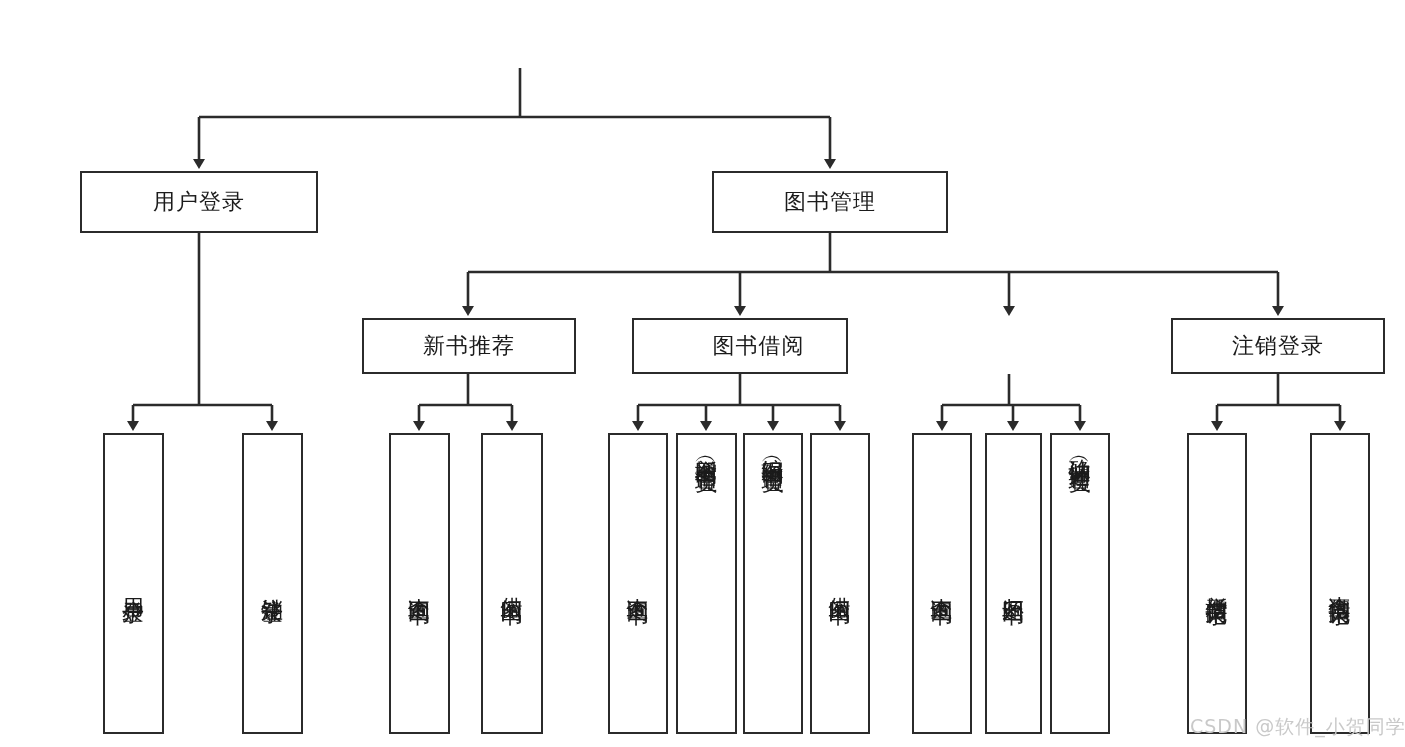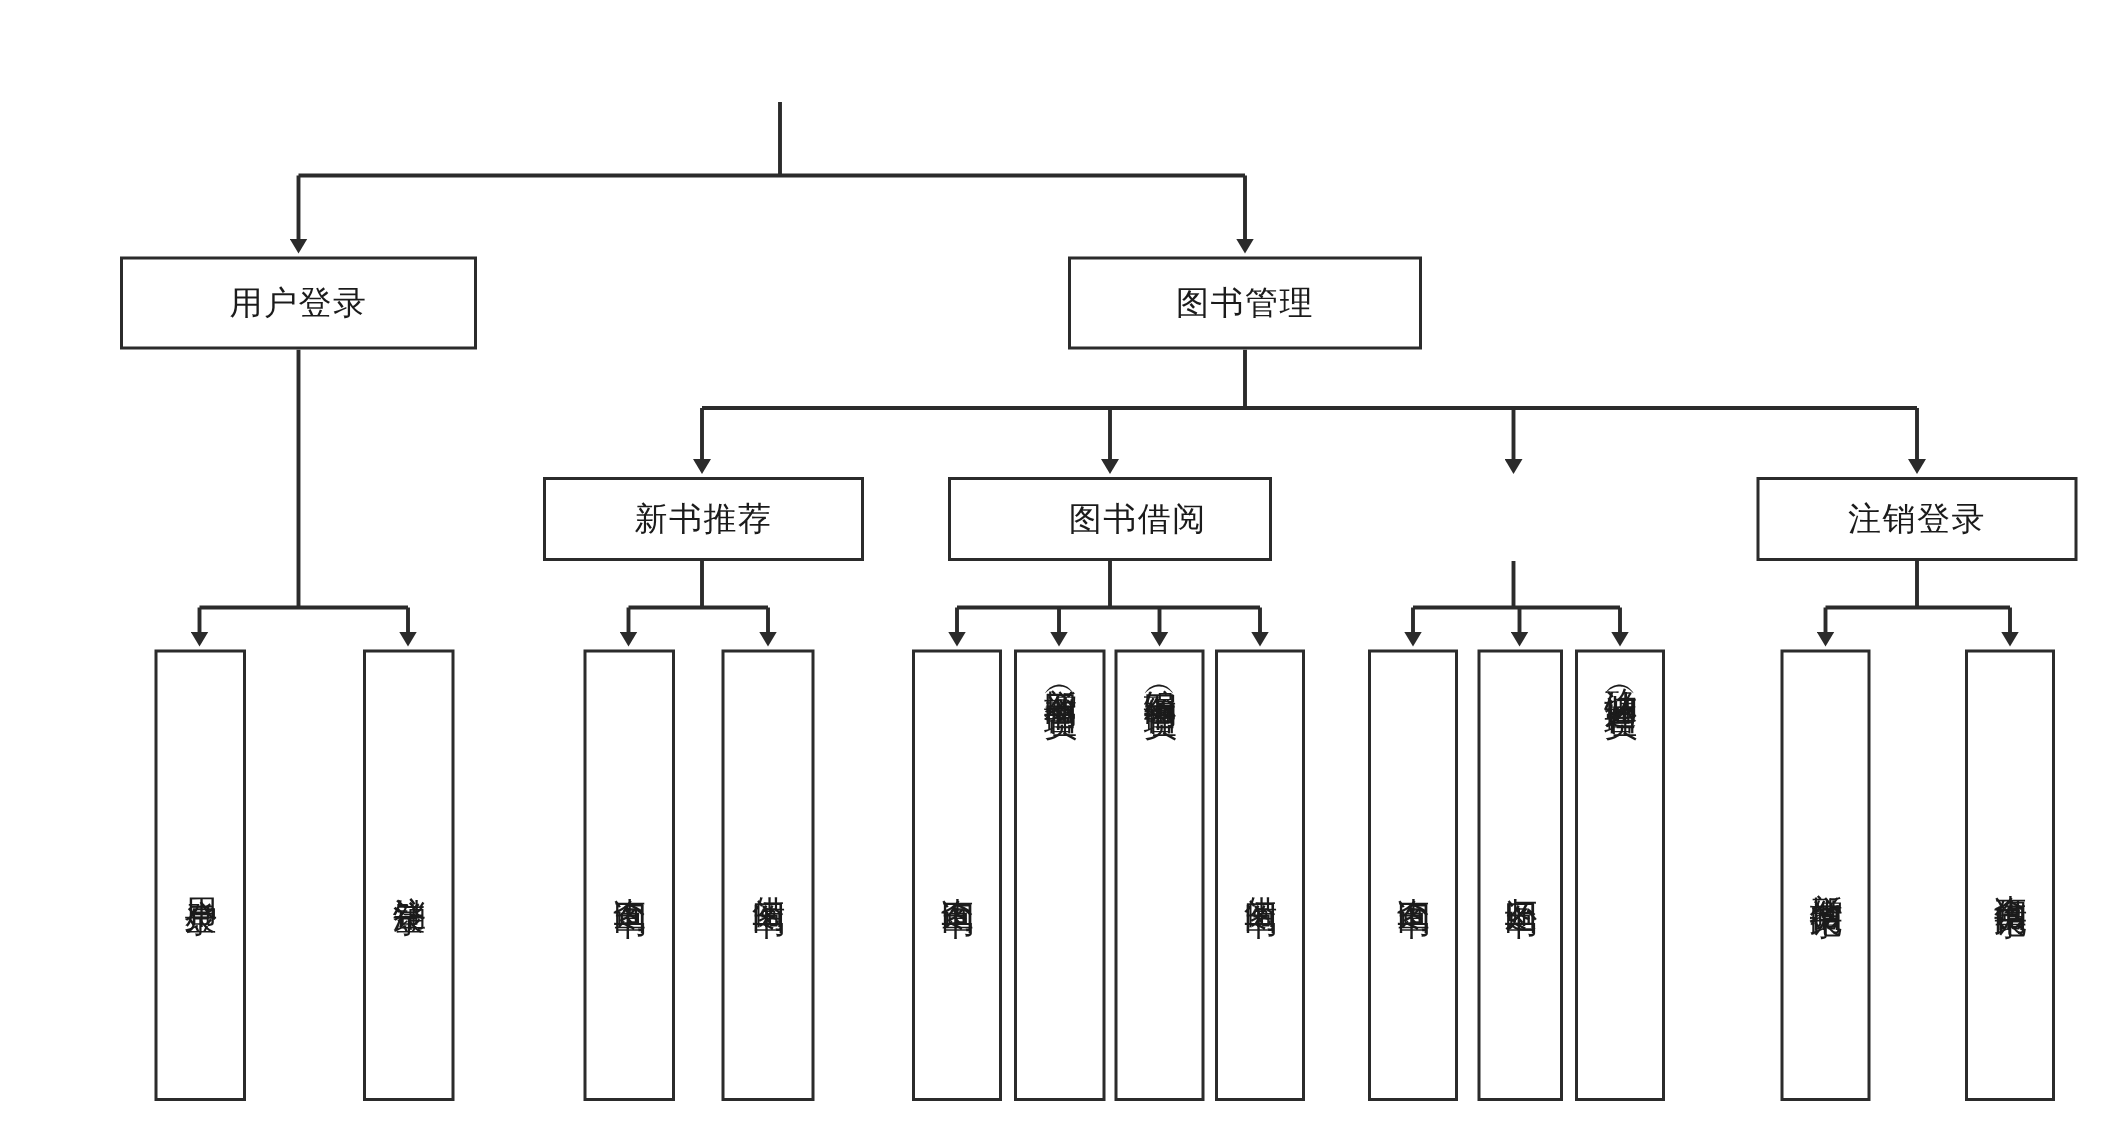--- a/index.html
+++ b/index.html
@@ -144,13 +144,14 @@
         <span class="txt">确认归还（管理员）</span>
       </div>
       <div class="node v" style="left: 1187px; top: 433px; width: 60px; height: 301px;">
         <span class="txt">新增借阅记录</span>
       </div>
       <div class="node v" style="left: 1310px; top: 433px; width: 60px; height: 301px;">
         <span class="txt">查询借阅记录</span>
       </div>
     </div>
 
+  <div id="watermark" style="left: 1190px; top: 714px; color: rgb(201, 201, 201);">CSDN @软件_小贺同学</div>
 </div>
 
 </body></html>

